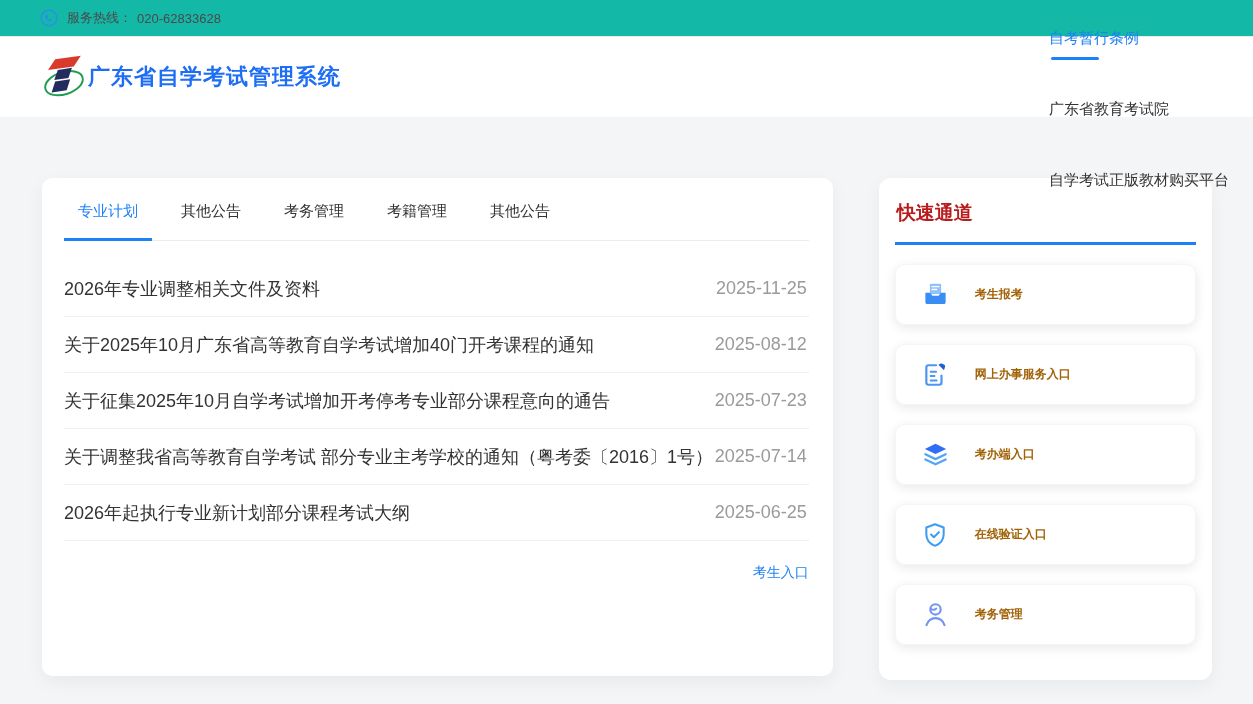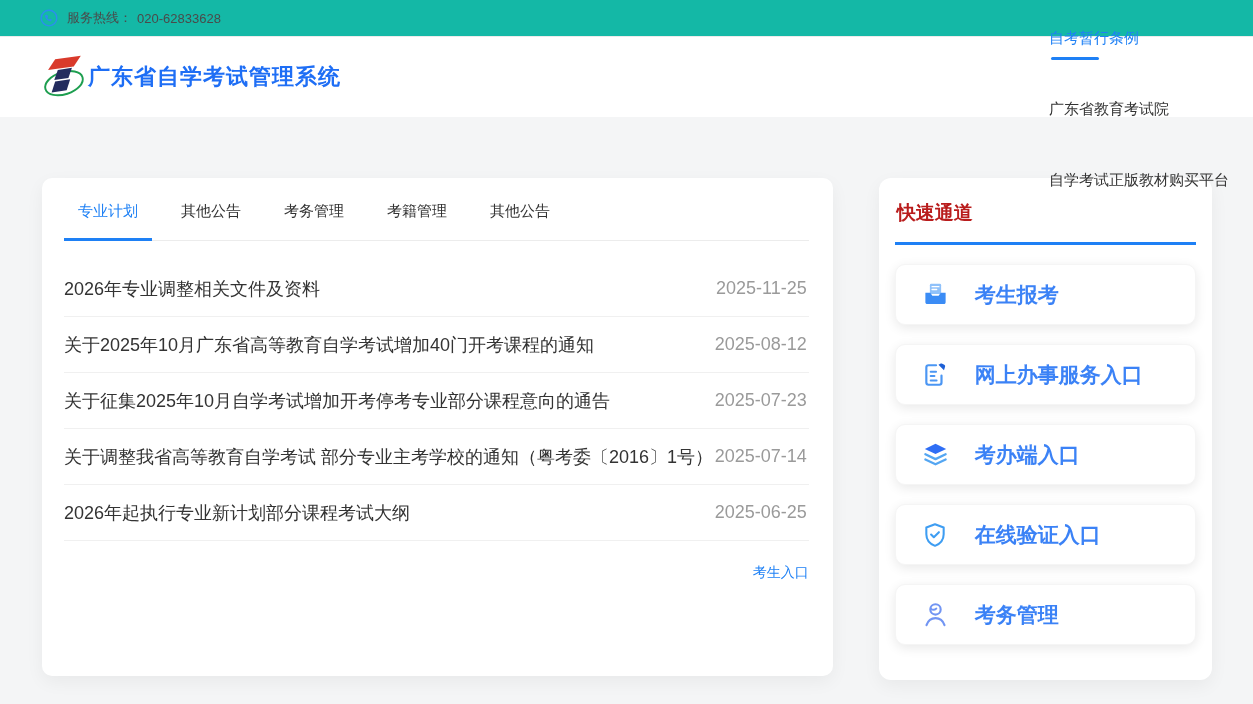--- a/index.html
+++ b/index.html
@@ -131,23 +131,23 @@
     height:61px;
     margin-top:19px;
     background:#fff;
     border:1px solid #f5f5f5;
     border-radius:10px;
     box-shadow:0 3px 12px rgba(0,0,0,.09);
     display:flex;
     align-items:center;
     padding:0 26px;
     gap:26px;
-    font-size:21px;
+    font-size:12px;
     font-weight:bold;
-    color:#3b82f6;
+    color:#a16207;
     cursor:pointer;
   }
   .quick-item:first-of-type { margin-top:23px; }
   .qicon { display:flex; align-items:center; width:27px; justify-content:center; }
 </style>
 </head>
 <body>
 
 <div class="topbar">
   <span class="phone-ic">

